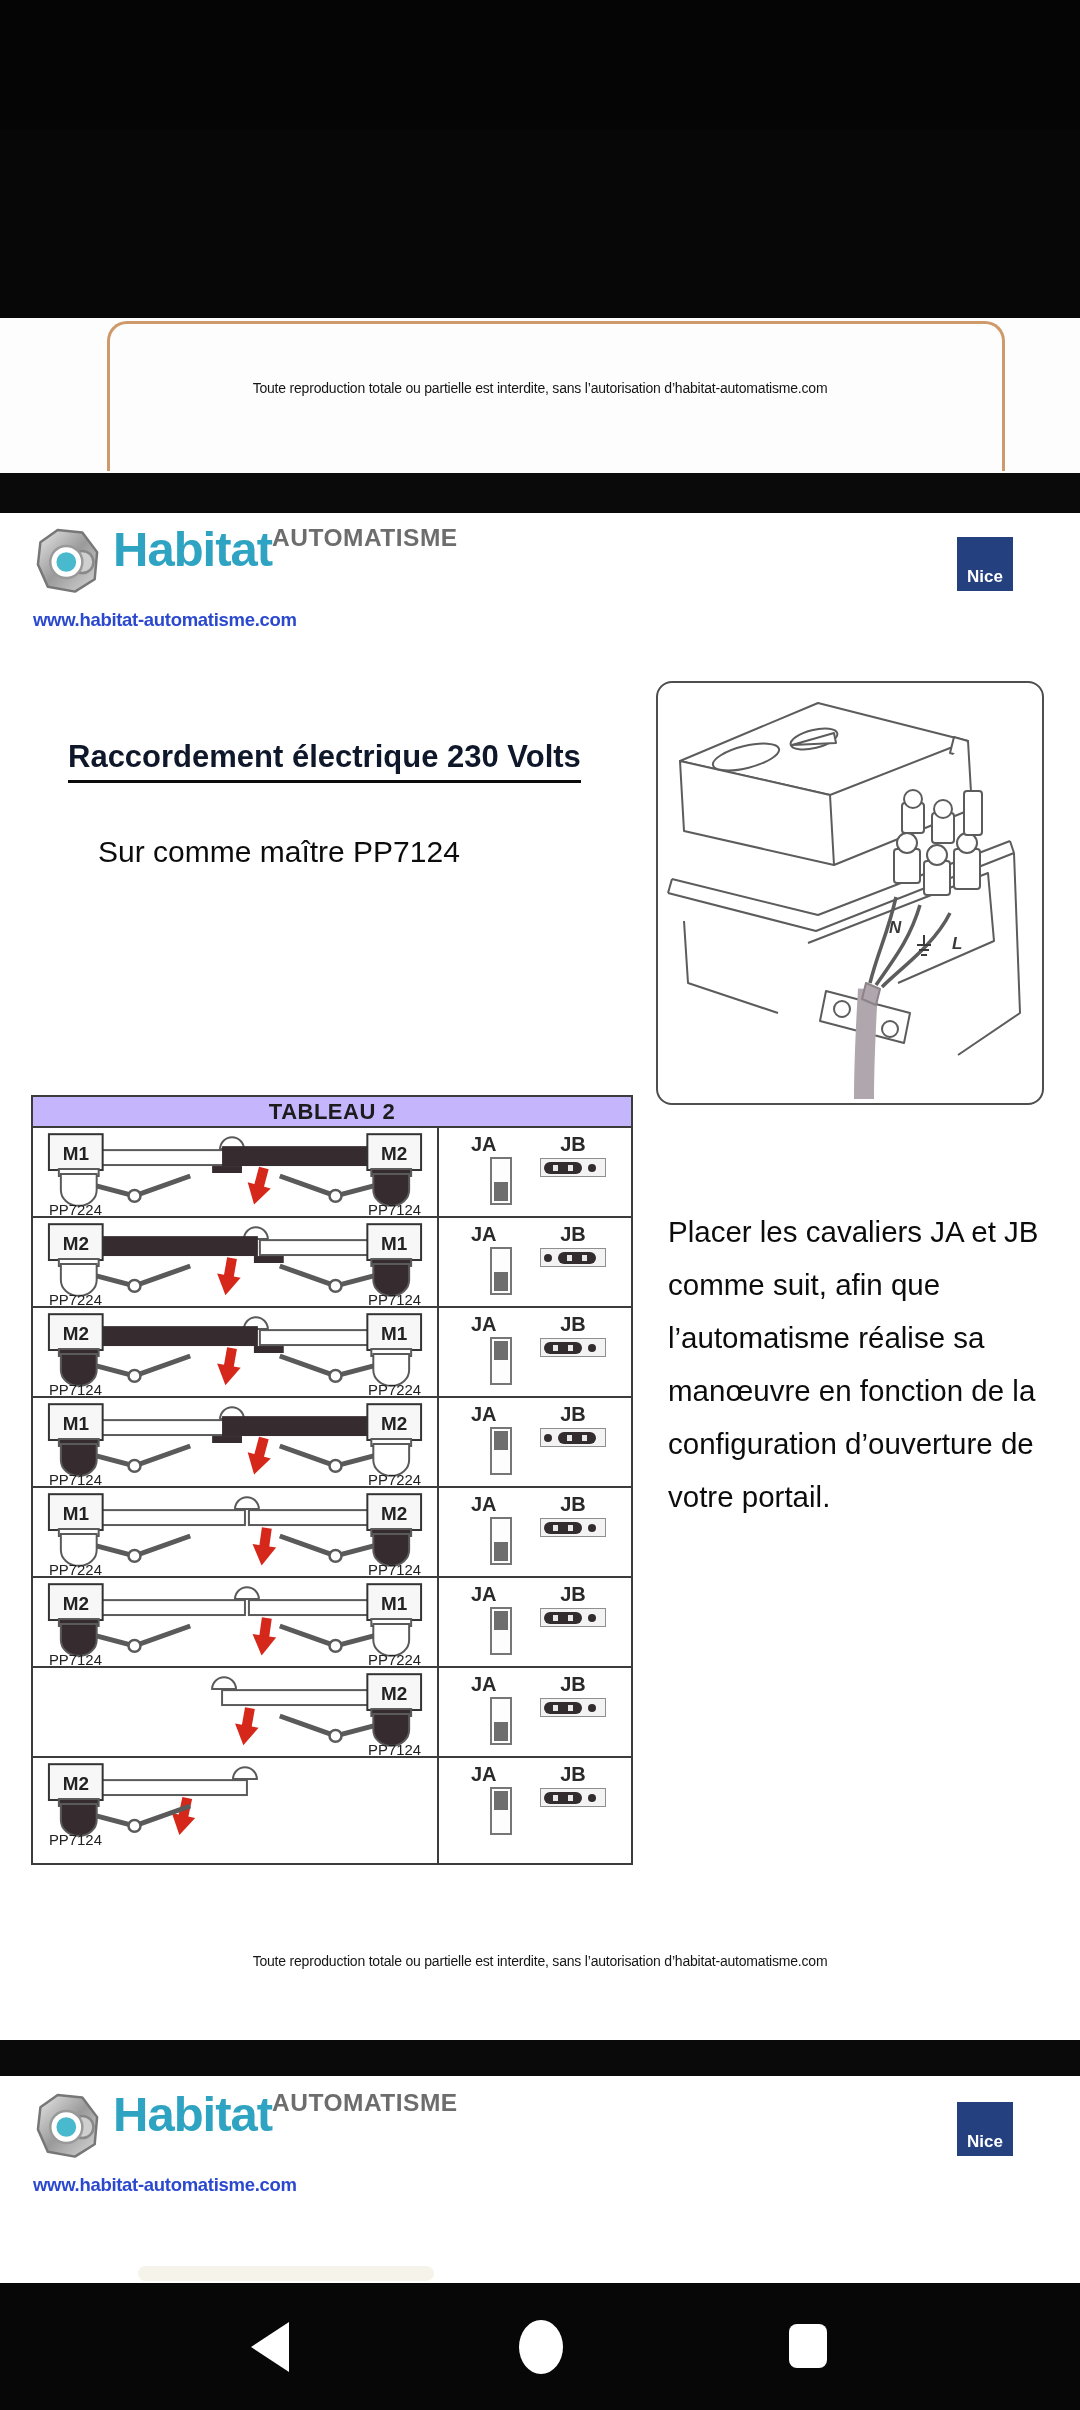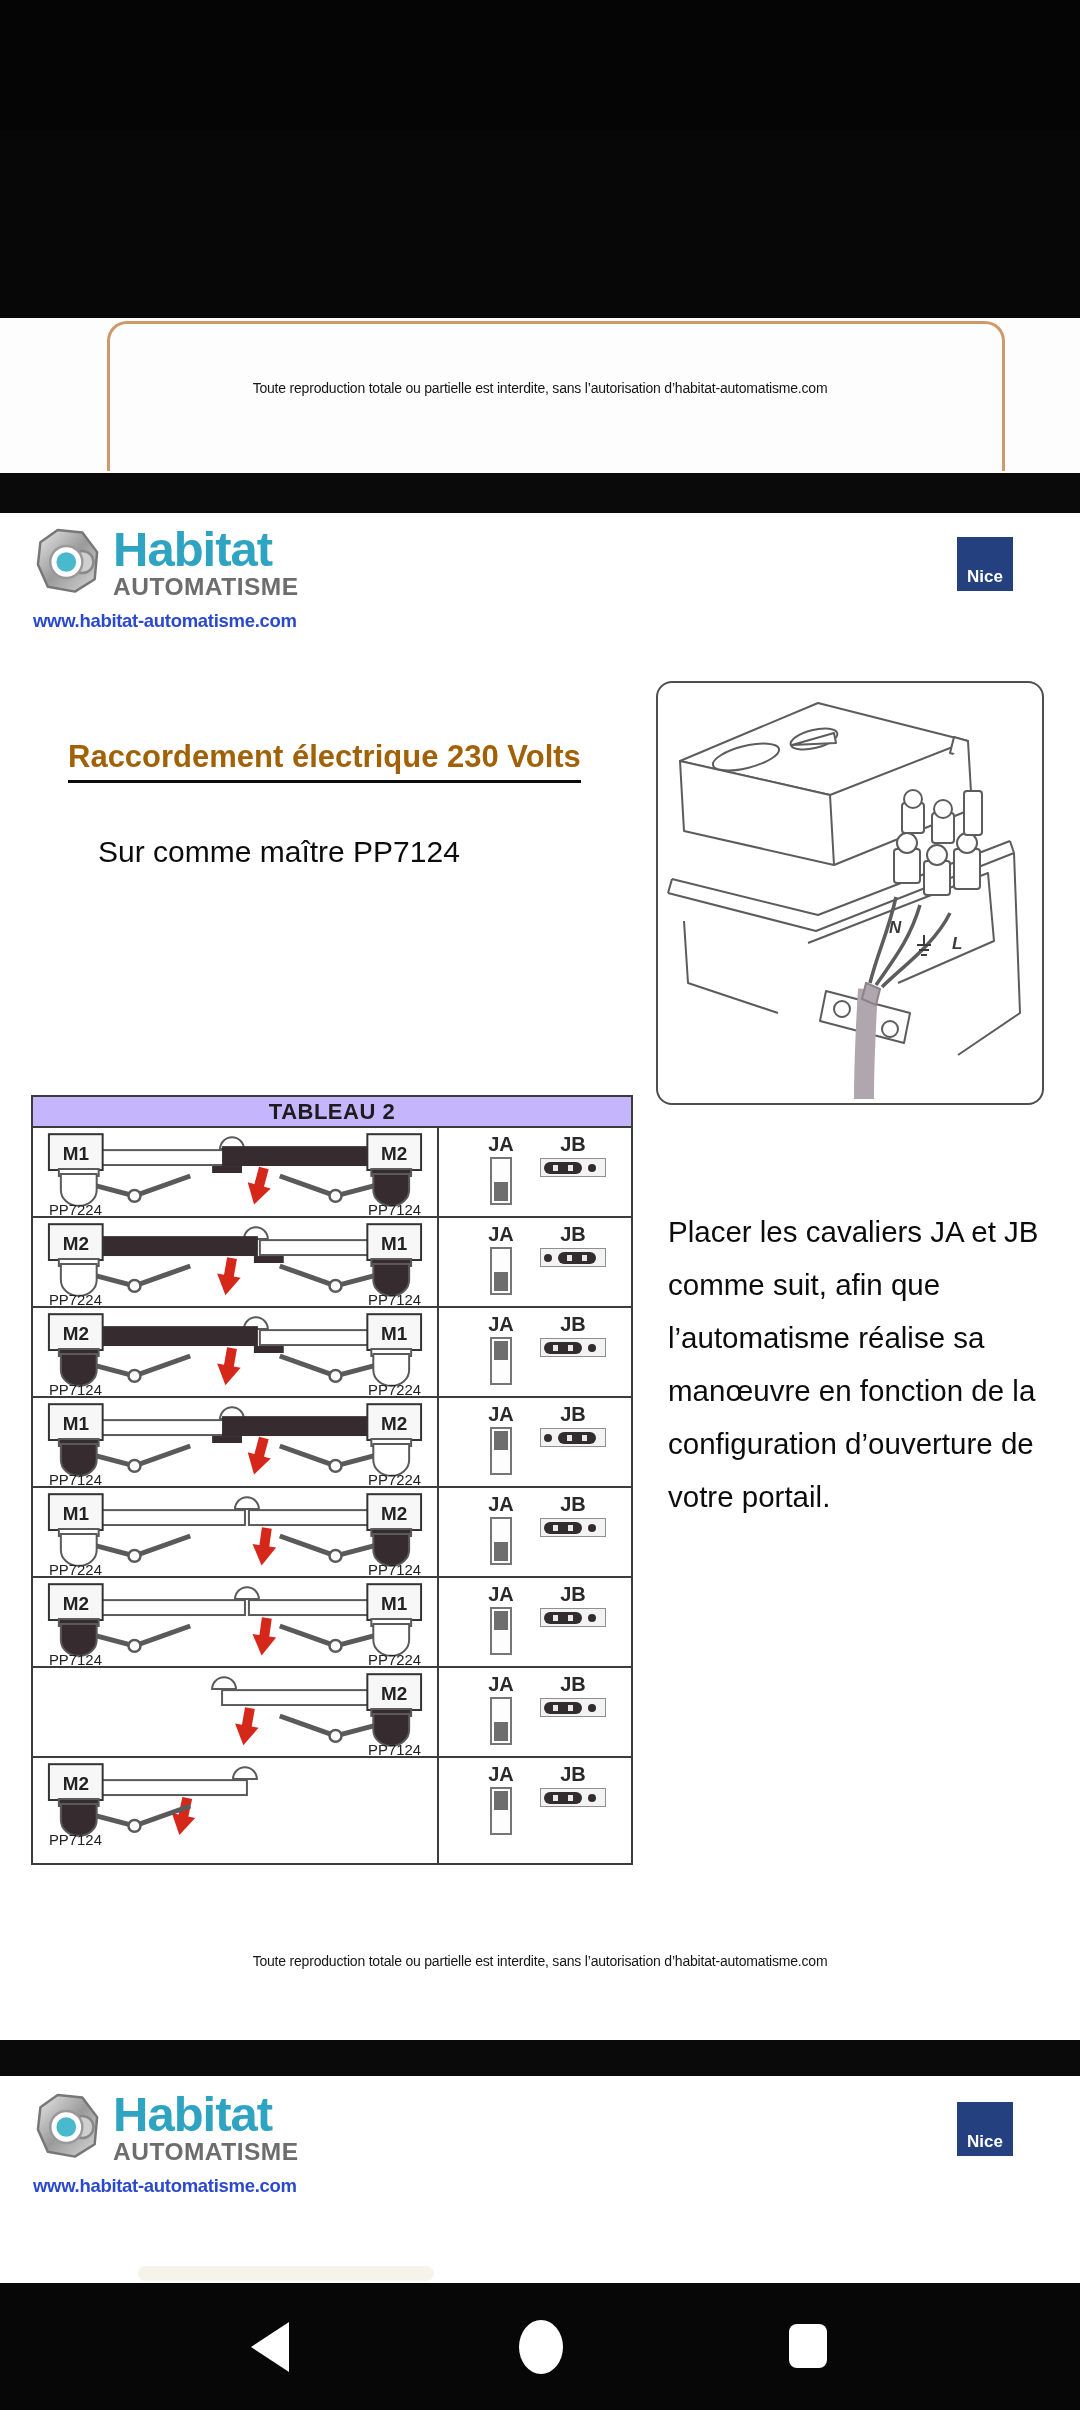--- a/index.html
+++ b/index.html
@@ -49,45 +49,45 @@
   .sep1{position:absolute;left:0;top:473px;width:1080px;height:40px;background:#0a0a0a;}
   .page2{position:absolute;left:0;top:513px;width:1080px;height:1527px;background:#ffffff;}
   .sep2{position:absolute;left:0;top:2040px;width:1080px;height:36px;background:#0a0a0a;}
   .page3{position:absolute;left:0;top:2076px;width:1080px;height:207px;background:#ffffff;}
 
   
   .logo{position:absolute;left:33px;}
   .page2 .logo{top:12px;} .page3 .logo{top:14px;}
   .logo-row{display:flex;align-items:flex-start;}
   .logo-icon{width:74px;height:74px;margin-right:6px;}
-  .logo-texts{display:flex;flex-direction:column;line-height:1;}
+  .logo-texts{display:flex;flex-direction:row;line-height:1;}
   .logo-habitat{font-size:49px;font-weight:700;color:#2fa3c2;letter-spacing:-1px;}
   .logo-auto{font-size:24.5px;font-weight:700;color:#6d6d6d;letter-spacing:0.5px;margin-top:1px;}
   .logo-www{font-size:18.5px;font-weight:700;color:#2b49cf;margin-top:10px;letter-spacing:-0.3px;}
   .nice{position:absolute;left:957px;width:56px;height:54px;background:#24407e;color:#fff;
         font-size:17px;font-weight:700;display:flex;align-items:flex-end;justify-content:center;padding-bottom:4px;}
   .page2 .nice{top:24px;} .page3 .nice{top:26px;}
 
   
-  .heading{position:absolute;left:68px;top:226px;font-size:31px;font-weight:700;color:#a16207;
+  .heading{position:absolute;left:68px;top:226px;font-size:31px;font-weight:700;color:#0f172a;
            border-bottom:3px solid #0c0c0c;padding-bottom:5px;}
   .subheading{position:absolute;left:98px;top:322px;font-size:30px;color:#0c0c0c;}
   .illu{position:absolute;left:656px;top:168px;width:388px;height:424px;border:2.5px solid #4e4e4e;border-radius:16px;background:#fff;}
   .paragraph{position:absolute;left:668px;top:692px;width:424px;font-size:29.5px;line-height:53px;color:#0c0c0c;}
   .footer-disc{top:1440px;left:0;}
 
   
   .tableau{position:absolute;left:31px;top:582px;width:602px;border:2.5px solid #3c3c3c;background:#fff;}
   .t-title{height:31px;background:#c4b5fd;border-bottom:2.5px solid #3c3c3c;text-align:center;
            font-size:22px;font-weight:700;color:#1c1c1c;line-height:30px;letter-spacing:0.5px;}
   .t-row{display:flex;height:90px;border-bottom:2.5px solid #3c3c3c;}
   .t-row:last-child{border-bottom:none;height:105px;}
   .t-cell-d{width:406px;border-right:2px solid #3c3c3c;position:relative;}
   .t-cell-j{flex:1;position:relative;}
-  .j-ja{position:absolute;left:32px;top:6px;width:60px;text-align:center;}
+  .j-ja{position:absolute;left:32px;top:6px;width:60px;}
   .j-jb{position:absolute;right:14px;top:6px;width:88px;text-align:center;}
   .j-lbl{font-size:20px;font-weight:700;color:#2a2a2a;line-height:20px;}
   .ja-body{width:22px;height:48px;margin:3px auto 0;border:2px solid #767676;background:#fdfdfd;
            display:flex;flex-direction:column;padding:2px;}
   .ja-body.top{justify-content:flex-start;} .ja-body.bottom{justify-content:flex-end;}
   .ja-plug{width:14px;height:19px;background:#6e6e6e;margin:0 auto;}
   .jb-body{width:66px;height:19px;margin:4px auto 0;border:1.5px solid #8f8f8f;background:#f3f3f3;
            display:flex;align-items:center;padding:0 3px;}
   .jb-bar{width:38px;height:12px;background:#332c2f;border-radius:6px;display:flex;align-items:center;justify-content:space-evenly;}
   .jb-bar i{width:5px;height:6px;background:#e8e8e8;display:block;}

